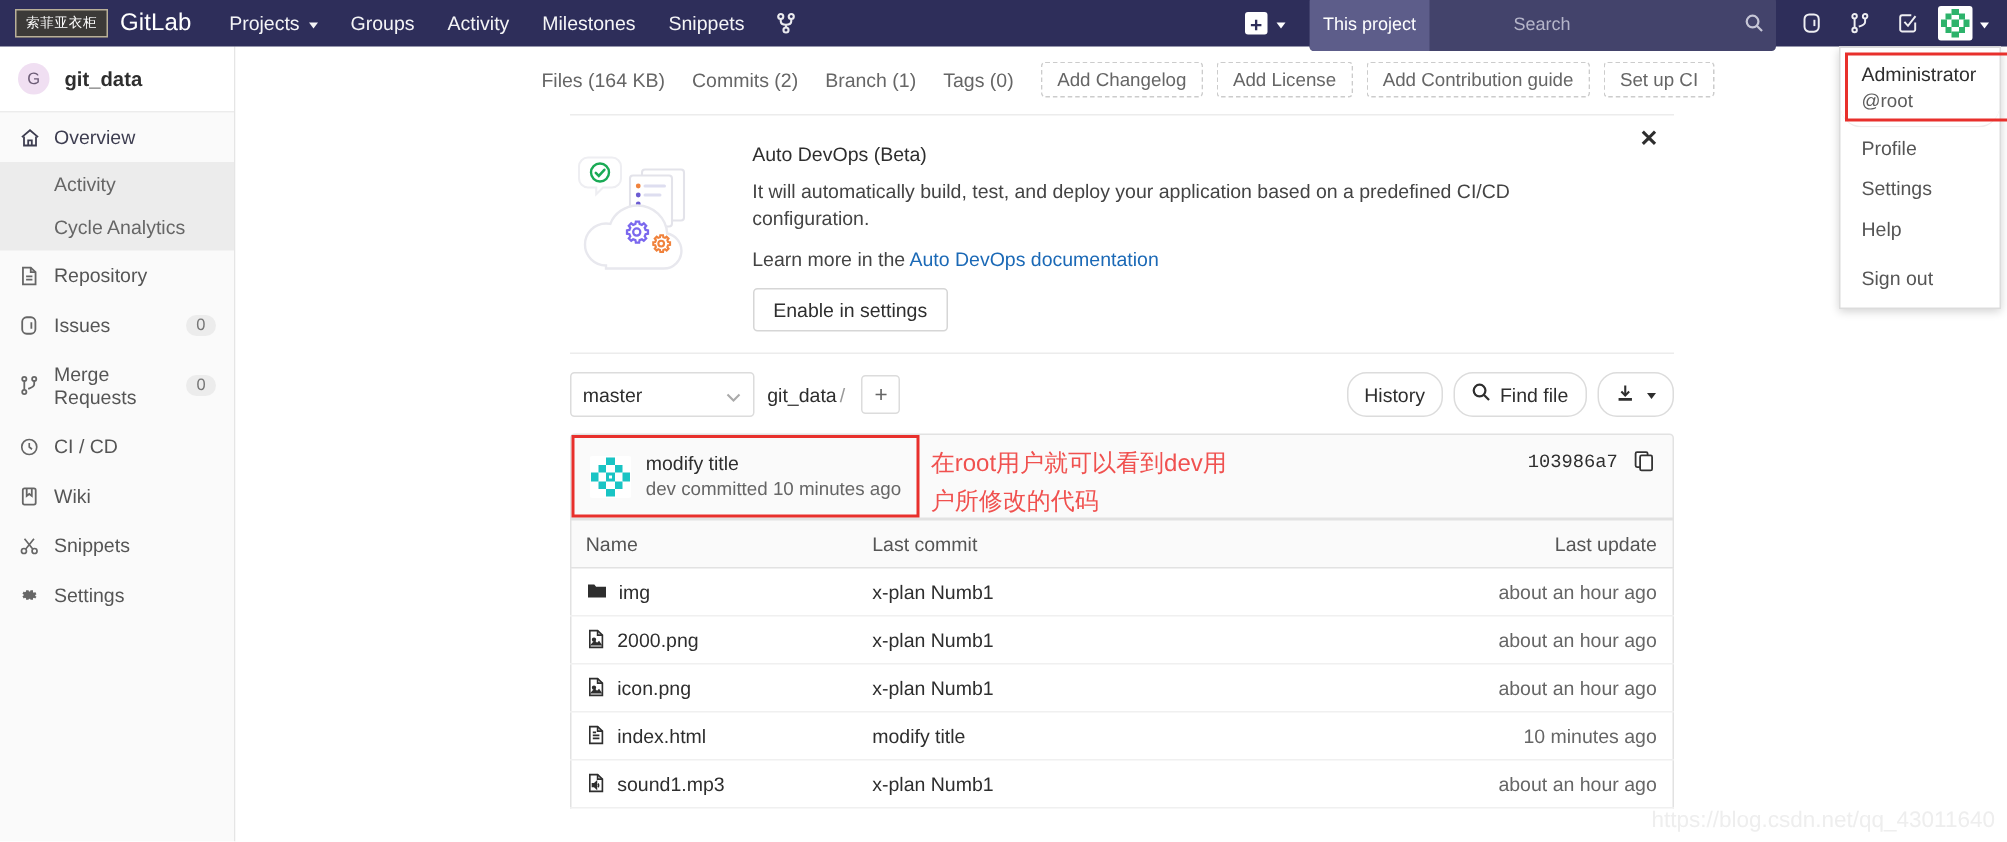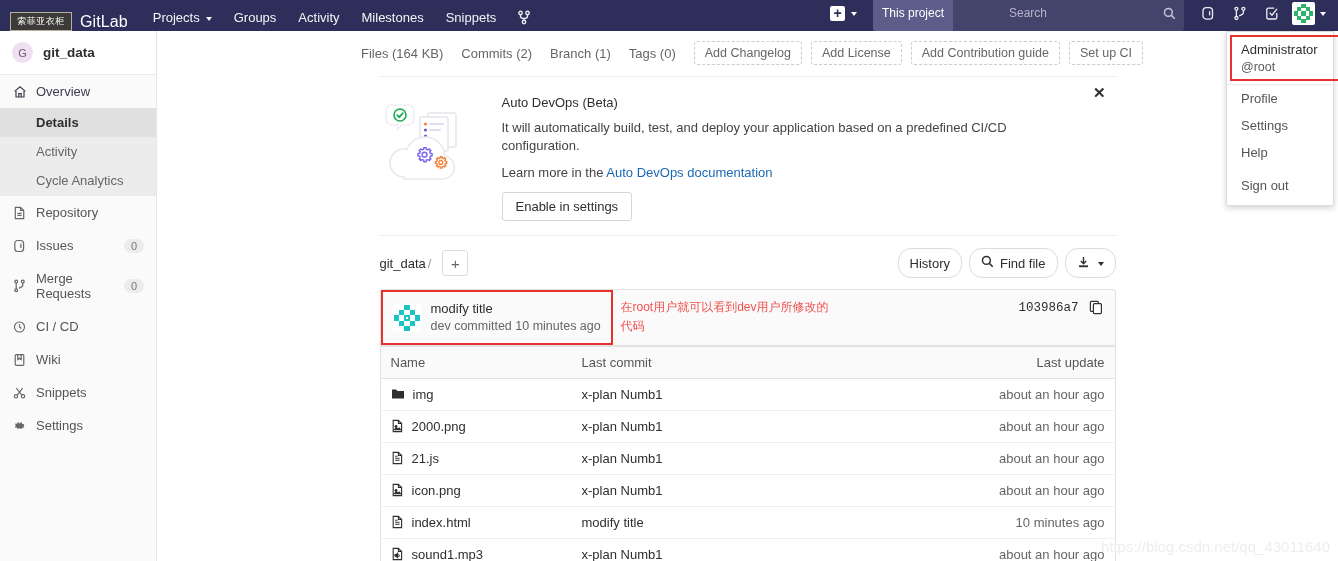--- a/index.html
+++ b/index.html
@@ -6,21 +6,21 @@
   html, body {
     width: 1338px; height: 561px;
     font-family: "Liberation Sans", sans-serif;
     background: #fff; overflow: hidden;
     -webkit-font-smoothing: antialiased;
   }
   body { position: relative; font-size: 13px; color: #2e2e2e; }
 
   
   .navbar {
-    height: 31px; background: #2e2e5a; display: flex; align-items: flex-end;
+    height: 31px; background: #2e2e5a; display: flex; align-items: center;
     padding: 0 6px; position: relative; z-index: 40;
   }
   .brand-logo {
     width: 62px; height: 19px; background: #3c3a38;
     border: 1px solid #b9b099; margin: 0 8px 0 4px;
     display: flex; align-items: center; justify-content: center;
     color: #fff; font-size: 9px; letter-spacing: .5px;
     overflow: hidden; white-space: nowrap;
   }
   .brand-name {
@@ -84,20 +84,21 @@
   
   .user-dropdown {
     position: absolute; top: 31px; right: 4px; width: 108px;
     background: #fff; border: 1px solid #dcdcdc;
     box-shadow: 0 2px 6px rgba(0,0,0,.18); z-index: 60;
     padding-bottom: 6px;
   }
   .dd-header {
     padding: 9px 12px 9px 14px; line-height: 1.35;
     border-bottom: 1px solid #ededed;
+    border-radius: 14px;
   }
   .dd-name { font-size: 13px; color: #2e2e2e; }
   .dd-handle { font-size: 12.5px; color: #5c5c5c; }
   .dd-item {
     padding: 6px 14px; font-size: 13px; color: #555; cursor: pointer;
   }
   .dd-sep { height: 6px; }
   .red-box-dd {
     position: absolute; left: 3px; top: 3px; width: 110px; height: 46px;
     border: 2.5px solid #e8302c; z-index: 65; pointer-events: none;
@@ -212,21 +213,21 @@
     display: flex; align-items: center; justify-content: center; overflow: hidden;
   }
   .commit-msg { font-size: 13px; color: #2e2e2e; line-height: 1.35; }
   .commit-meta { font-size: 12.5px; color: #666; line-height: 1.35; }
   .red-box-commit {
     position: absolute; left: 0; top: 0; width: 232px; height: 100%;
     border: 2.5px solid #e8302c; pointer-events: none;
   }
   .annot-red {
     position: absolute; left: 240px; top: 8px; width: 210px;
-    font-size: 12px; color: #f0514f; line-height: 1.55;
+    font-size: 16px; color: #f0514f; line-height: 1.55;
   }
   .commit-sha {
     margin-left: auto; display: flex; align-items: center; gap: 10px;
     font-family: "Liberation Mono", monospace; font-size: 12.5px; color: #2e2e2e;
   }
   .copy-ico { cursor: pointer; color: #444; display: flex; align-items: center; }
 
   
   .file-table { width: 100%; border-collapse: collapse; }
   .file-table thead th {
@@ -365,21 +366,20 @@
         <span class="ico">
           <svg width="14" height="14" viewBox="0 0 14 14" fill="none" stroke="#3d3d50" stroke-width="1.2">
             <path d="M1.6 6.4L7 1.8l5.4 4.6"></path>
               <path d="M3 6v6h8V6"></path>
               <path d="M5.8 12V8.6h2.4V12"></path>
           </svg>
         </span>
         <span>Overview</span>
       </div>
       <div class="sub-list">
-        <div class="sub-item active">Details</div>
         <div class="sub-item">Activity</div>
         <div class="sub-item">Cycle Analytics</div>
       </div>
     </div>
 
     <div class="nav-item">
       <span class="ico">
         <svg width="13" height="14" viewBox="0 0 13 14" fill="none" stroke="#666" stroke-width="1.2">
           <path d="M2.3 1.4h5.2l3.2 3v8.2H2.3z"></path>
             <path d="M7.5 1.4v3h3.2"></path>
@@ -505,20 +505,28 @@
           <div class="devops-desc">It will automatically build, test, and deploy your application based on a predefined CI/CD configuration.</div>
           <div class="devops-learn">
             <span>Learn more in the </span><a>Auto DevOps documentation</a>
           </div>
           <div class="btn-outline">Enable in settings</div>
         </div>
         <div class="devops-close">✕</div>
       </div>
 
       <div class="repo-toolbar">
+        <div class="branch-select">
+          <span>master</span>
+          <span class="caret">
+            <svg width="10" height="6" viewBox="0 0 10 6" fill="none" stroke="#aaa" stroke-width="1.4">
+                <path d="M1 1l4 4 4-4"></path>
+              </svg>
+          </span>
+        </div>
         <div class="crumb">
           <span>git_data</span><span class="sep">/</span>
         </div>
         <div class="plus-sq-btn">+</div>
 
         <div class="toolbar-right">
           <div class="tb-btn">
             <span>History</span>
           </div>
           <div class="tb-btn">
@@ -606,34 +614,20 @@
           <tr>
             <td>
               <div class="fname">
                 <svg width="13" height="14" viewBox="0 0 13 14" fill="none" stroke="#2e2e2e" stroke-width="1.1">
                   <path d="M2.2 1.4h5.2l3.2 3v8.2H2.2z"></path>
                     <path d="M7.4 1.4v3h3.2"></path>
                   <circle cx="5" cy="7.4" r=".9" fill="#2e2e2e"></circle>
                     <path d="M3.4 10.8l2-2.2 1.6 1.6 1.3-1.2 1.2 1.8z" fill="#2e2e2e"></path>
                 </svg>
                 <span>2000.png</span>
-              </div>
-            </td>
-            <td class="col-commit"><span>x-plan Numb1</span></td>
-            <td>about an hour ago</td>
-          </tr>
-          <tr>
-            <td>
-              <div class="fname">
-                <svg width="13" height="14" viewBox="0 0 13 14" fill="none" stroke="#2e2e2e" stroke-width="1.1">
-                  <path d="M2.2 1.4h5.2l3.2 3v8.2H2.2z"></path>
-                    <path d="M7.4 1.4v3h3.2"></path>
-                  <path d="M4.2 7.2h4.4M4.2 9.2h4.4M4.2 5.2h2.2"></path>
-                </svg>
-                <span>21.js</span>
               </div>
             </td>
             <td class="col-commit"><span>x-plan Numb1</span></td>
             <td>about an hour ago</td>
           </tr>
           <tr>
             <td>
               <div class="fname">
                 <svg width="13" height="14" viewBox="0 0 13 14" fill="none" stroke="#2e2e2e" stroke-width="1.1">
                   <path d="M2.2 1.4h5.2l3.2 3v8.2H2.2z"></path>

